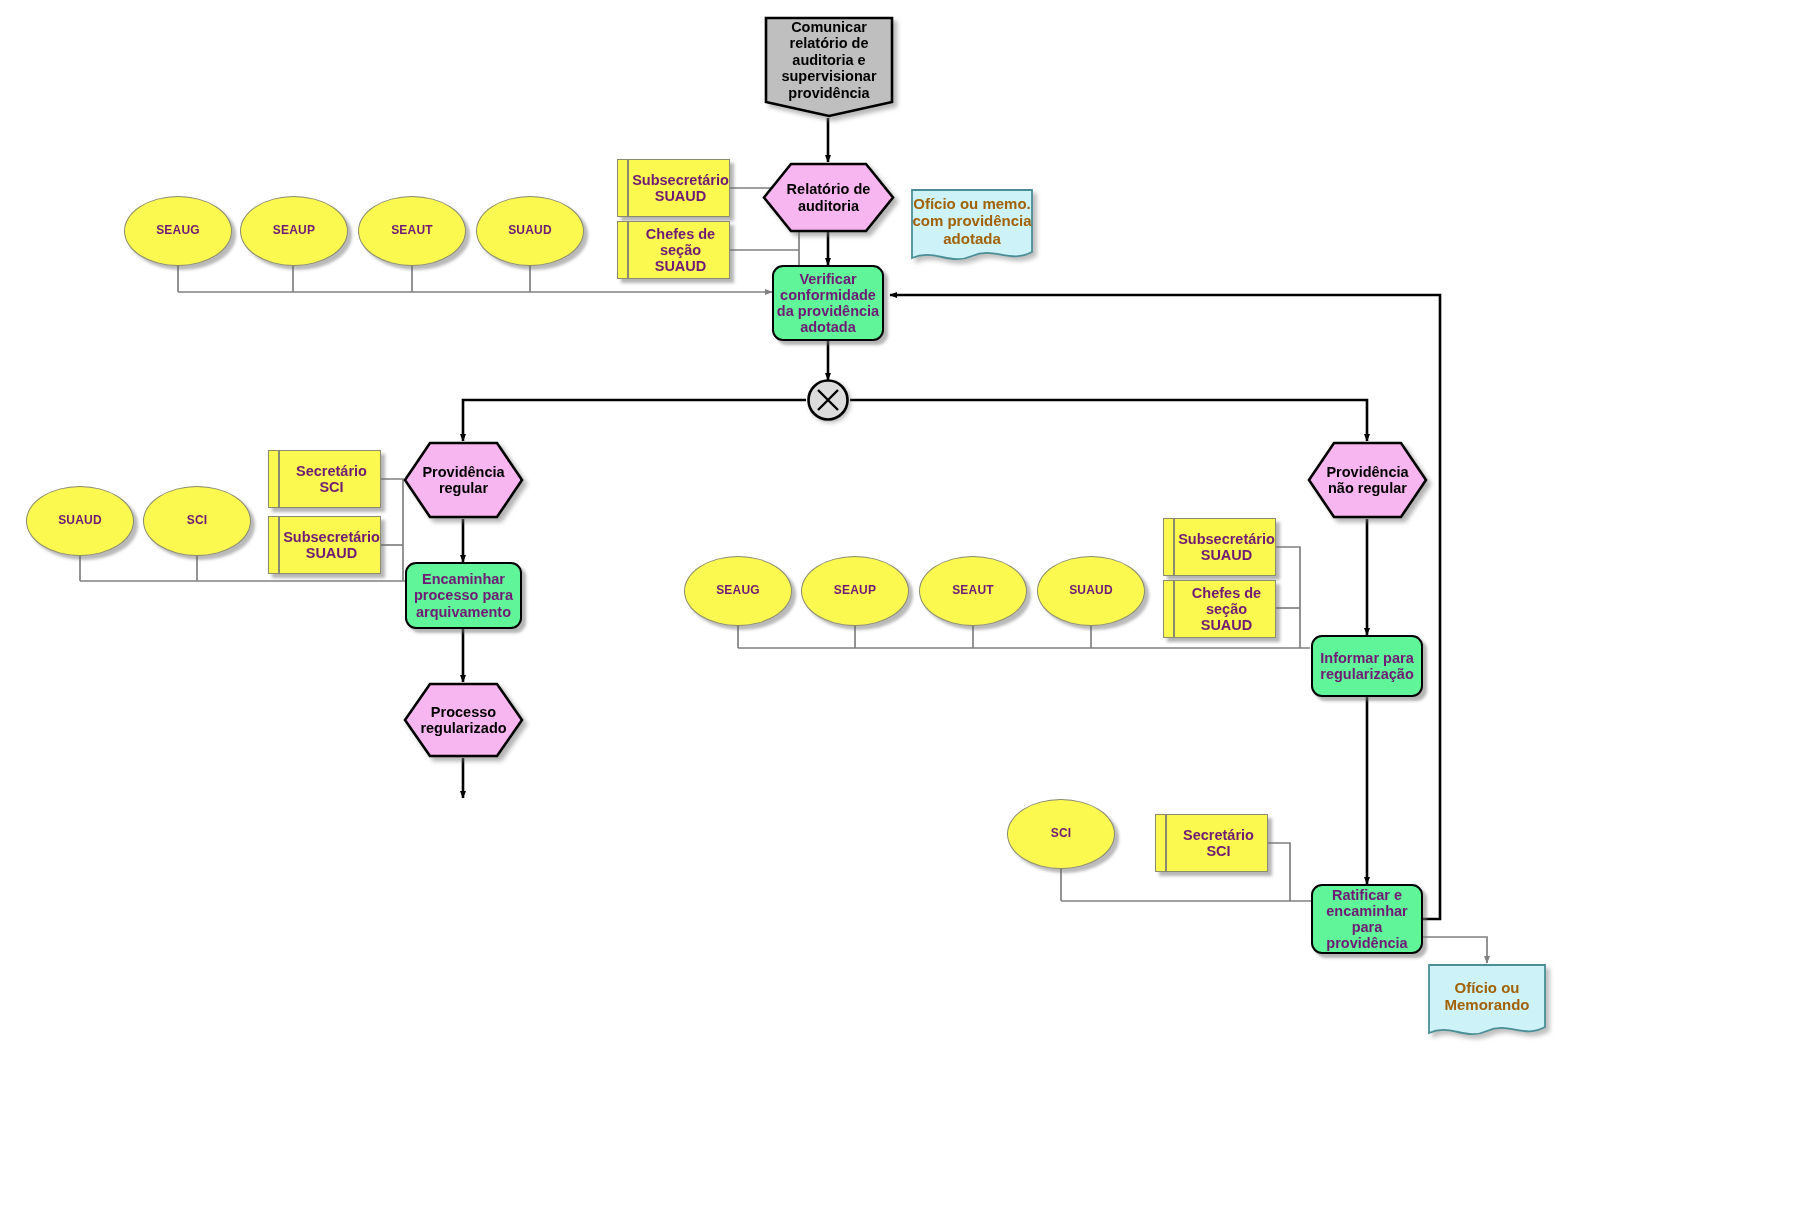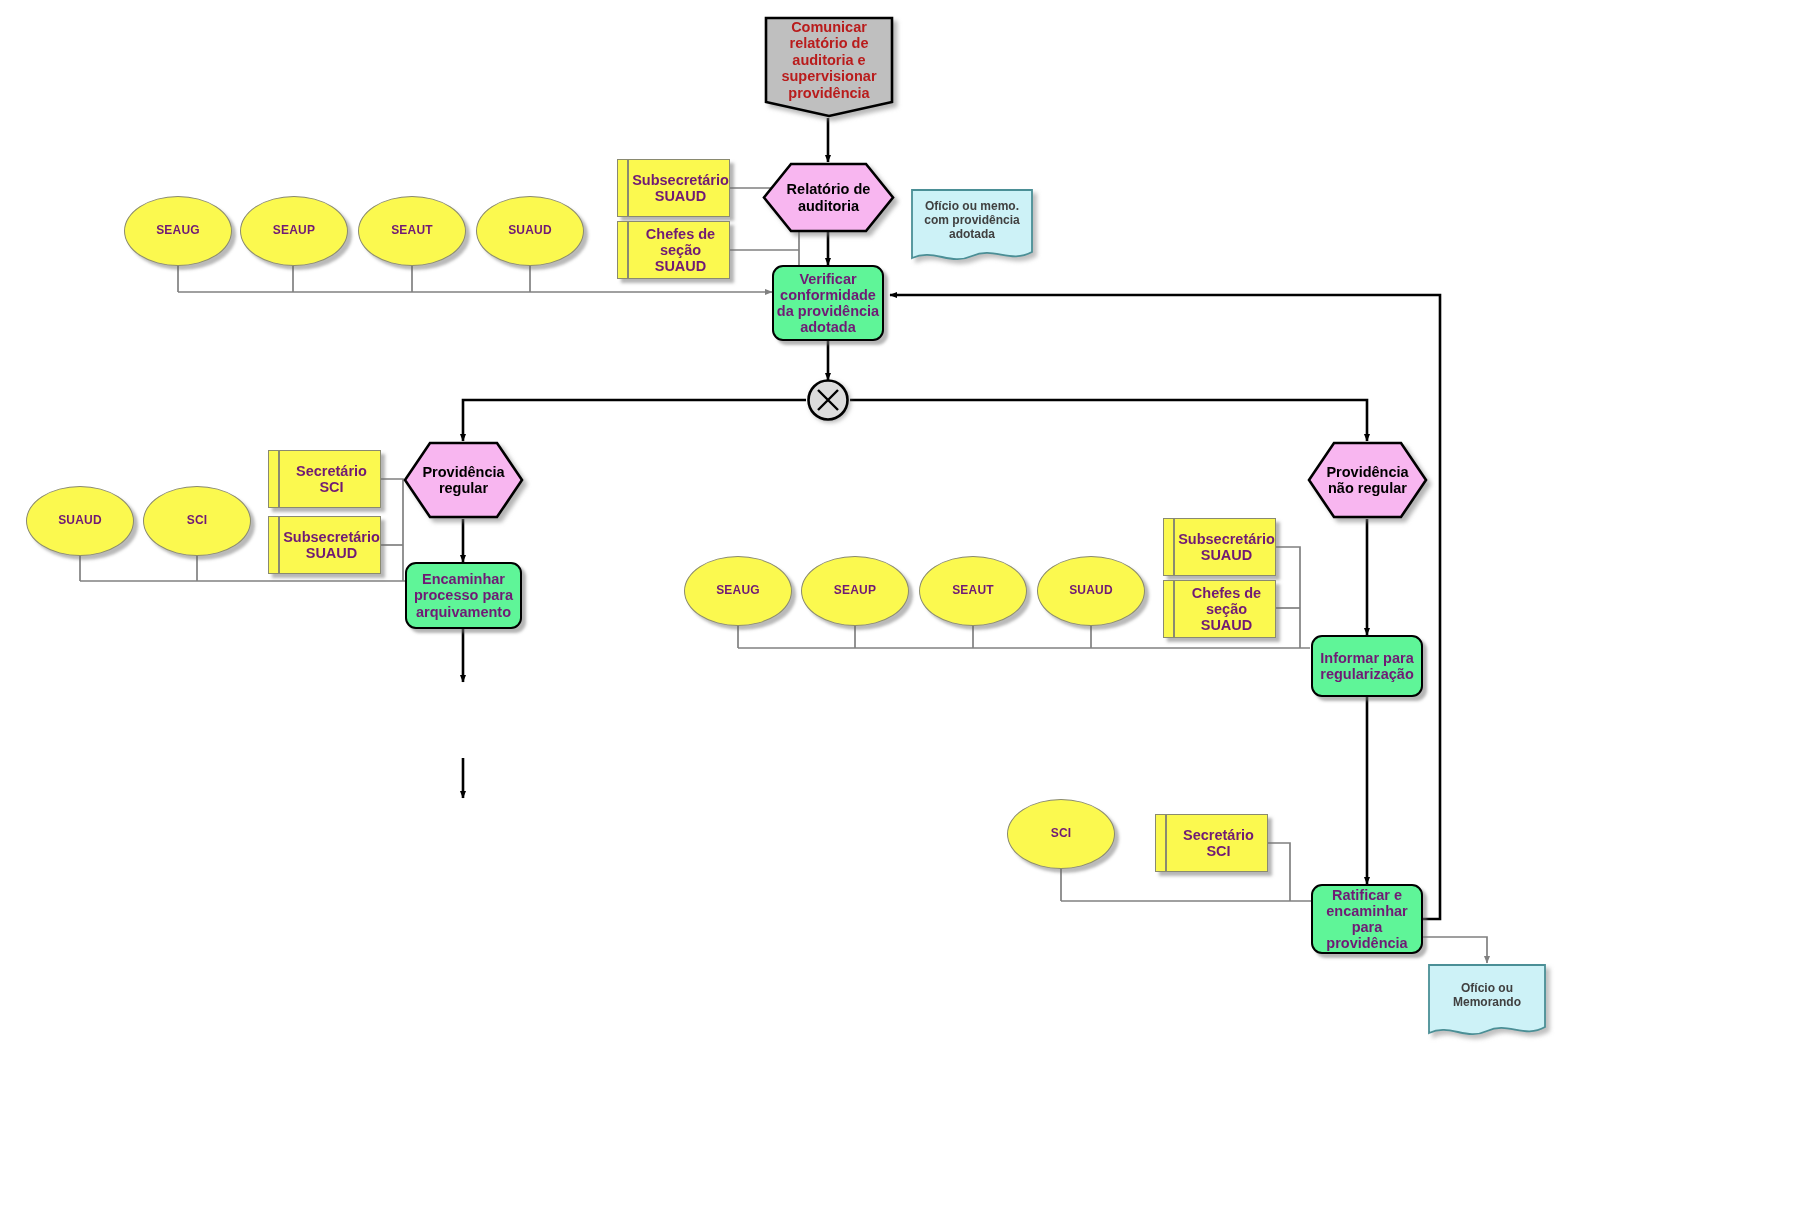--- a/index.html
+++ b/index.html
@@ -94,40 +94,40 @@
     filter: drop-shadow(4px 4px 2px rgba(130,130,130,.55));
   }
   .pentwrap svg { display:block; }
   .pentwrap .pentlabel {
     position: absolute;
     left: 0; top: 0; right: 0; bottom: 0;
     display: flex; align-items: center; justify-content: center;
     text-align: center;
     font-weight: bold;
     font-size: 14.5px;
-    color: #b91c1c;
+    color: #000000;
     white-space: pre-line;
     line-height: 1.14;
     padding-bottom: 14px;
   }
 
   
   .docwrap {
     position: absolute;
     filter: drop-shadow(4px 4px 2px rgba(130,130,130,.5));
   }
   .docwrap svg { display:block; }
   .docwrap .doclabel {
     position: absolute;
     left: 0; top: 0; right: 0; bottom: 0;
     display: flex; align-items: center; justify-content: center;
     text-align: center;
     font-weight: bold;
-    font-size: 12px;
-    color: #404040;
+    font-size: 15px;
+    color: #a16207;
     white-space: pre-line;
     line-height: 1.16;
     padding-bottom: 12px;
   }
 
   
   .gateway {
     position: absolute;
     filter: drop-shadow(2px 2px 2px rgba(120,120,120,.5));
   }
@@ -266,20 +266,27 @@
     <div class="hexlabel">Providência
 regular</div>
   </div>
 
   <div class="node task" style="left:405px; top:562px; width:117px; height:67px;">
     <span>Encaminhar
 processo para
 arquivamento</span>
   </div>
 
+  <div class="hexwrap" style="left:403px; top:682px; width:121px; height:76px;">
+    <svg width="121" height="76" viewBox="0 0 121 76">
+      <path d="M27,2 L94,2 L119,38 L94,74 L27,74 L2,38 Z" fill="#f8b6f0" stroke="#000" stroke-width="2.6"></path>
+    </svg>
+    <div class="hexlabel">Processo
+regularizado</div>
+  </div>
 
 
   <div class="node ellipse" style="left:26px; top:486px; width:108px; height:70px;">
     <span>SUAUD</span>
   </div>
   <div class="node ellipse" style="left:143px; top:486px; width:108px; height:70px;">
     <span>SCI</span>
   </div>
 
   <div class="node rolebox" style="left:268px; top:450px; width:113px; height:58px;">

